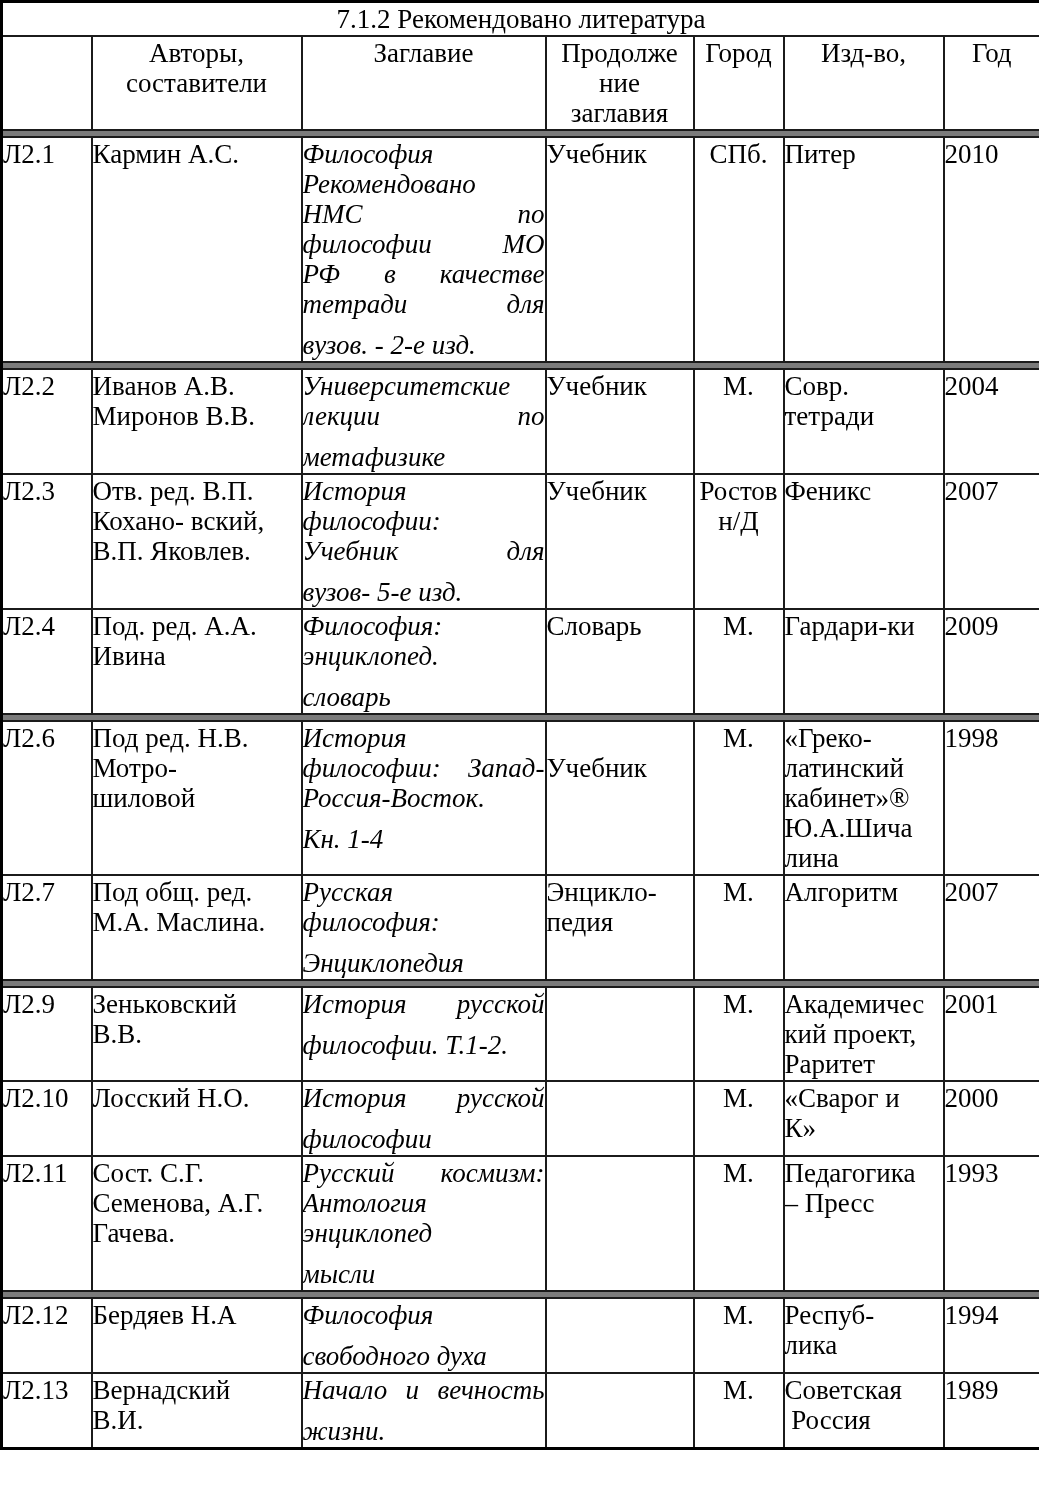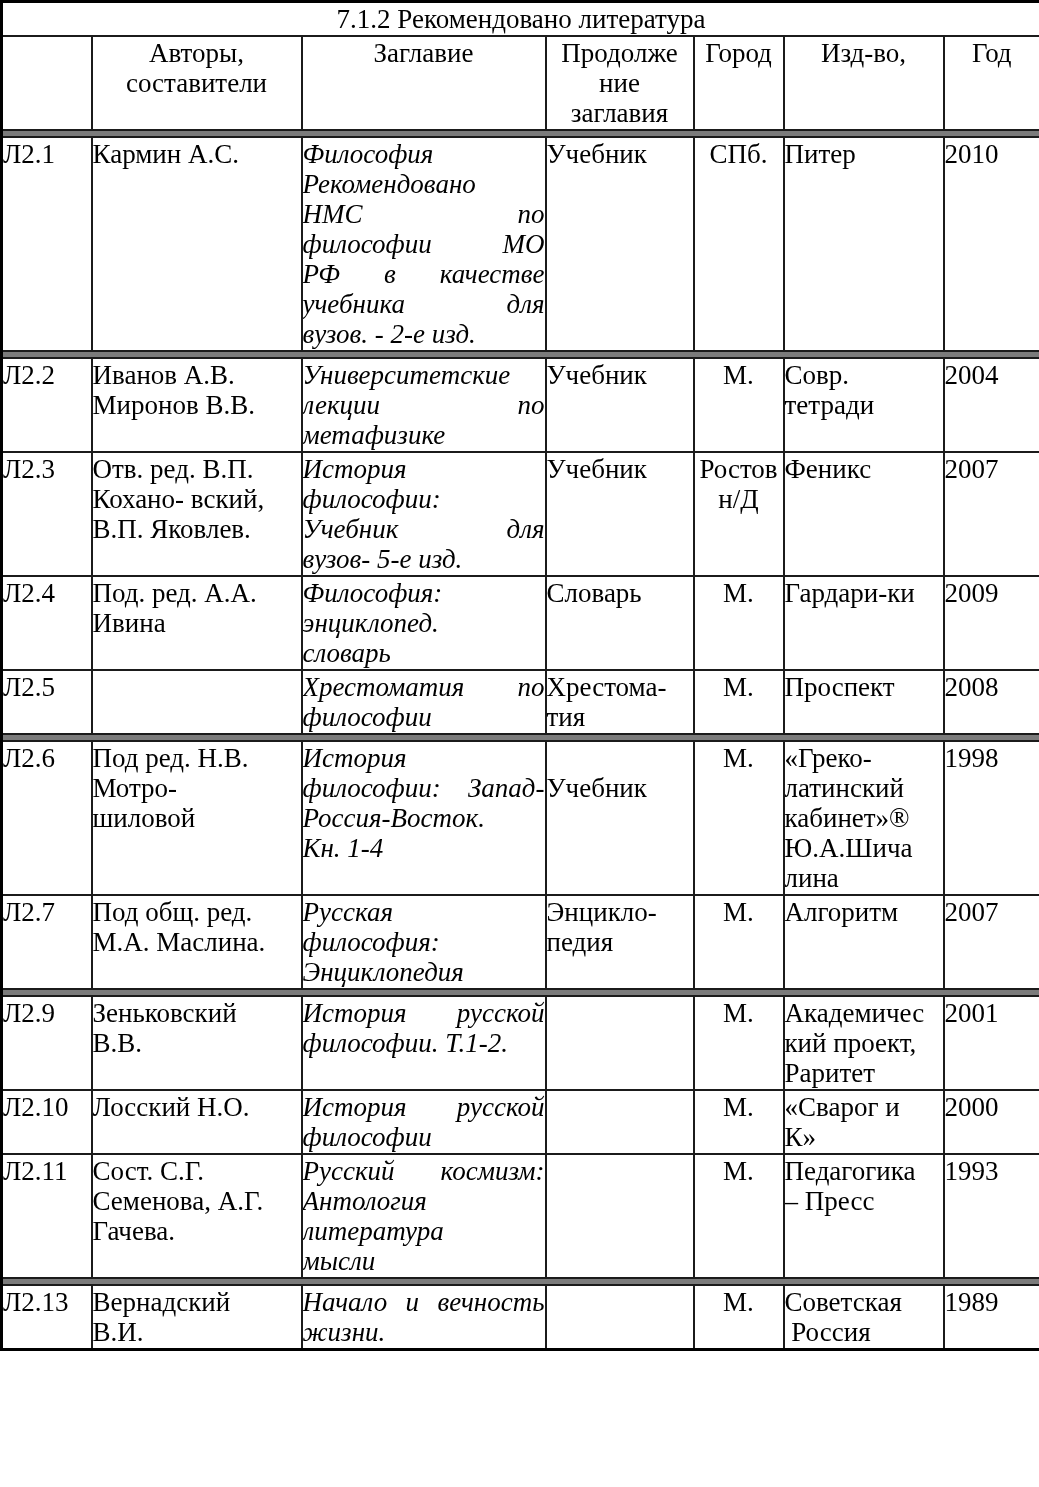--- a/index.html
+++ b/index.html
@@ -54,21 +54,21 @@
   .jline {
     text-align: justify;
     height: 30px;
     overflow: hidden;
   }
   .jline:not(.last)::after {
     content: "";
     display: inline-block;
     width: 100%;
   }
-  .jline.last { text-align: left; }
+  .jline.last { text-align: left; margin-top: 11px; }
 
   
   tr.sep-row td {
     border-left: none;
     border-right: none;
     background: #7b7b7b;
     height: 5px;
     padding: 0;
     line-height: 0;
     font-size: 0;
@@ -110,21 +110,21 @@
       </tr>
       <tr>
         <td class="cell-id">Л2.1</td>
         <td class="cell-authors">Кармин А.С.</td>
         <td class="cell-title">
           <div class="jline">Философия</div>
           <div class="jline">Рекомендовано</div>
           <div class="jline">НМС по</div>
           <div class="jline">философии МО</div>
           <div class="jline">РФ в качестве</div>
-          <div class="jline">учебника для</div>
+          <div class="jline">тетради для</div>
           <div class="jline last">вузов. - 2-е изд.</div>
         </td>
         <td class="cell-subtitle">Учебник</td>
         <td class="cell-city">СПб.</td>
         <td class="cell-publisher">Питер</td>
         <td class="cell-year">2010</td>
       </tr>
       <tr class="sep-row">
         <td colspan="7"></td>
       </tr>
@@ -166,33 +166,20 @@
 Ивина</td>
         <td class="cell-title">
           <div class="jline">Философия:</div>
           <div class="jline">энциклопед.</div>
           <div class="jline last">словарь</div>
         </td>
         <td class="cell-subtitle">Словарь</td>
         <td class="cell-city">М.</td>
         <td class="cell-publisher">Гардари-ки</td>
         <td class="cell-year">2009</td>
-      </tr>
-      <tr>
-        <td class="cell-id">Л2.5</td>
-        <td class="cell-authors"></td>
-        <td class="cell-title">
-          <div class="jline">Хрестоматия по</div>
-          <div class="jline last">философии</div>
-        </td>
-        <td class="cell-subtitle">Хрестома-
-тия</td>
-        <td class="cell-city">М.</td>
-        <td class="cell-publisher">Проспект</td>
-        <td class="cell-year">2008</td>
       </tr>
       <tr class="sep-row">
         <td colspan="7"></td>
       </tr>
       <tr>
         <td class="cell-id">Л2.6</td>
         <td class="cell-authors">Под ред. Н.В.
 Мотро-
 шиловой</td>
         <td class="cell-title">
@@ -258,33 +245,46 @@
         <td class="cell-year">2000</td>
       </tr>
       <tr>
         <td class="cell-id">Л2.11</td>
         <td class="cell-authors">Сост. С.Г.
 Семенова, А.Г.
 Гачева.</td>
         <td class="cell-title">
           <div class="jline">Русский космизм:</div>
           <div class="jline">Антология</div>
-          <div class="jline">литература</div>
+          <div class="jline">энциклопед</div>
           <div class="jline last">мысли</div>
         </td>
         <td class="cell-subtitle"></td>
         <td class="cell-city">М.</td>
         <td class="cell-publisher">Педагогика
 – Пресс</td>
         <td class="cell-year">1993</td>
       </tr>
       <tr class="sep-row">
         <td colspan="7"></td>
       </tr>
       <tr>
+        <td class="cell-id">Л2.12</td>
+        <td class="cell-authors">Бердяев Н.А</td>
+        <td class="cell-title">
+          <div class="jline">Философия</div>
+          <div class="jline last">свободного духа</div>
+        </td>
+        <td class="cell-subtitle"></td>
+        <td class="cell-city">М.</td>
+        <td class="cell-publisher">Респуб-
+лика</td>
+        <td class="cell-year">1994</td>
+      </tr>
+      <tr>
         <td class="cell-id">Л2.13</td>
         <td class="cell-authors">Вернадский
 В.И.</td>
         <td class="cell-title">
           <div class="jline">Начало и вечность</div>
           <div class="jline last">жизни.</div>
         </td>
         <td class="cell-subtitle"></td>
         <td class="cell-city">М.</td>
         <td class="cell-publisher">Советская

